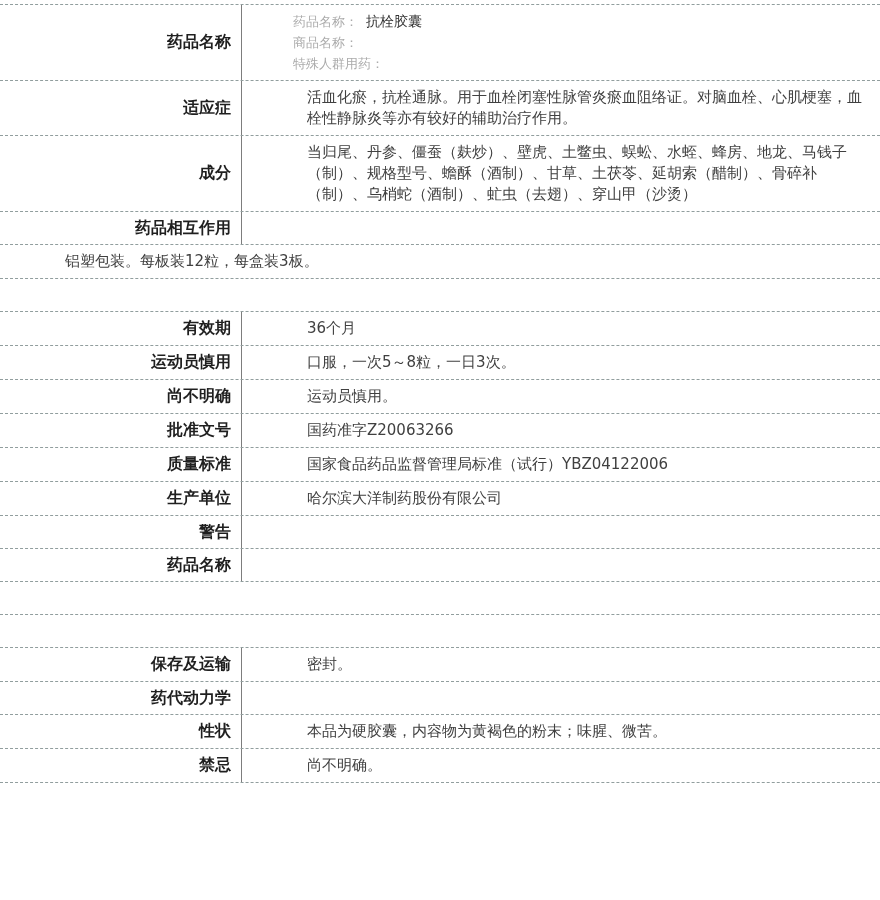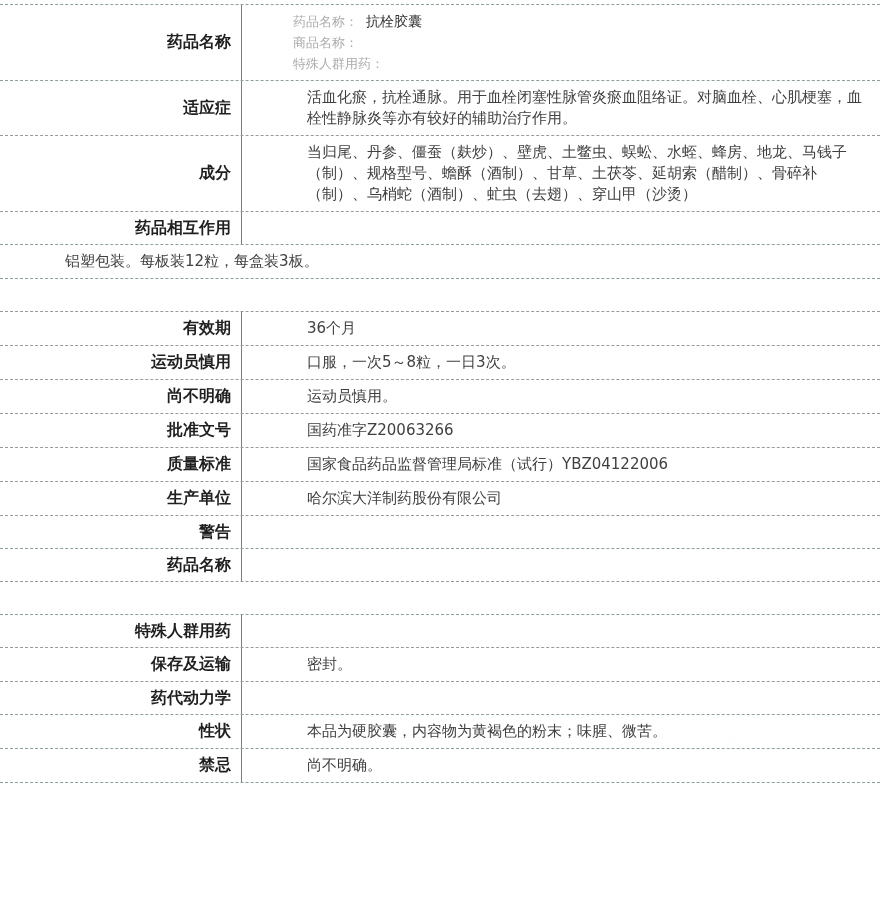--- a/index.html
+++ b/index.html
@@ -145,21 +145,20 @@
 
   <div class="row">
     <div class="cell-label">药品名称</div>
     <div class="cell-value"></div>
   </div>
 
   <div class="row">
   </div>
 
   <div class="row">
-    <div class="cell-label">特殊人群用药</div>
     <div class="cell-value"></div>
   </div>
 
   <div class="row">
     <div class="cell-label">保存及运输</div>
     <div class="cell-value">密封。</div>
   </div>
 
   <div class="row">
     <div class="cell-label">药代动力学</div>

